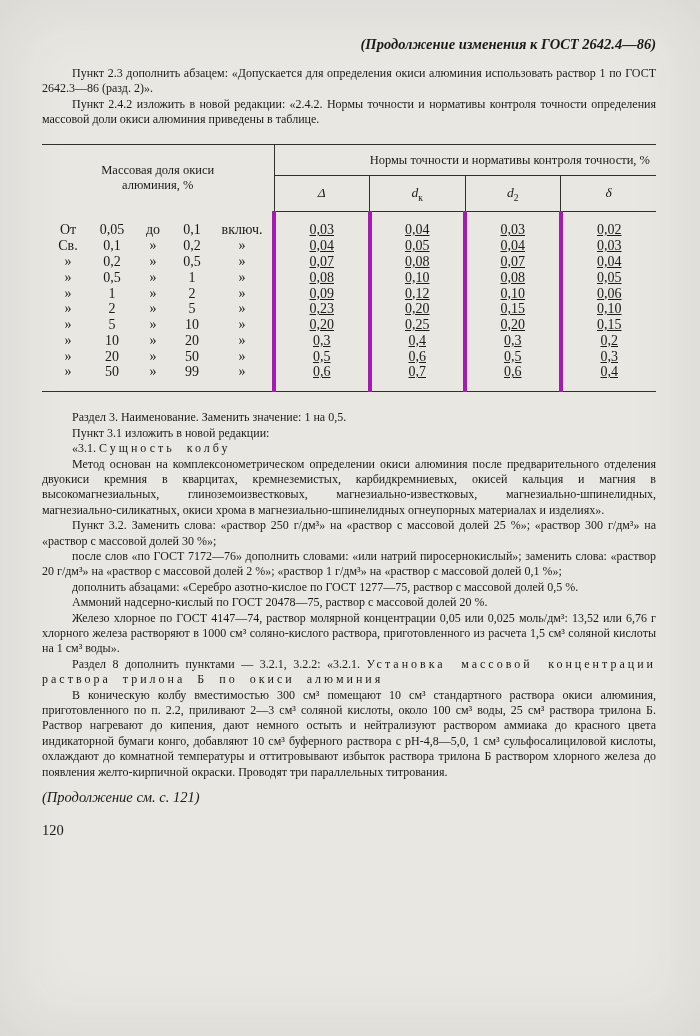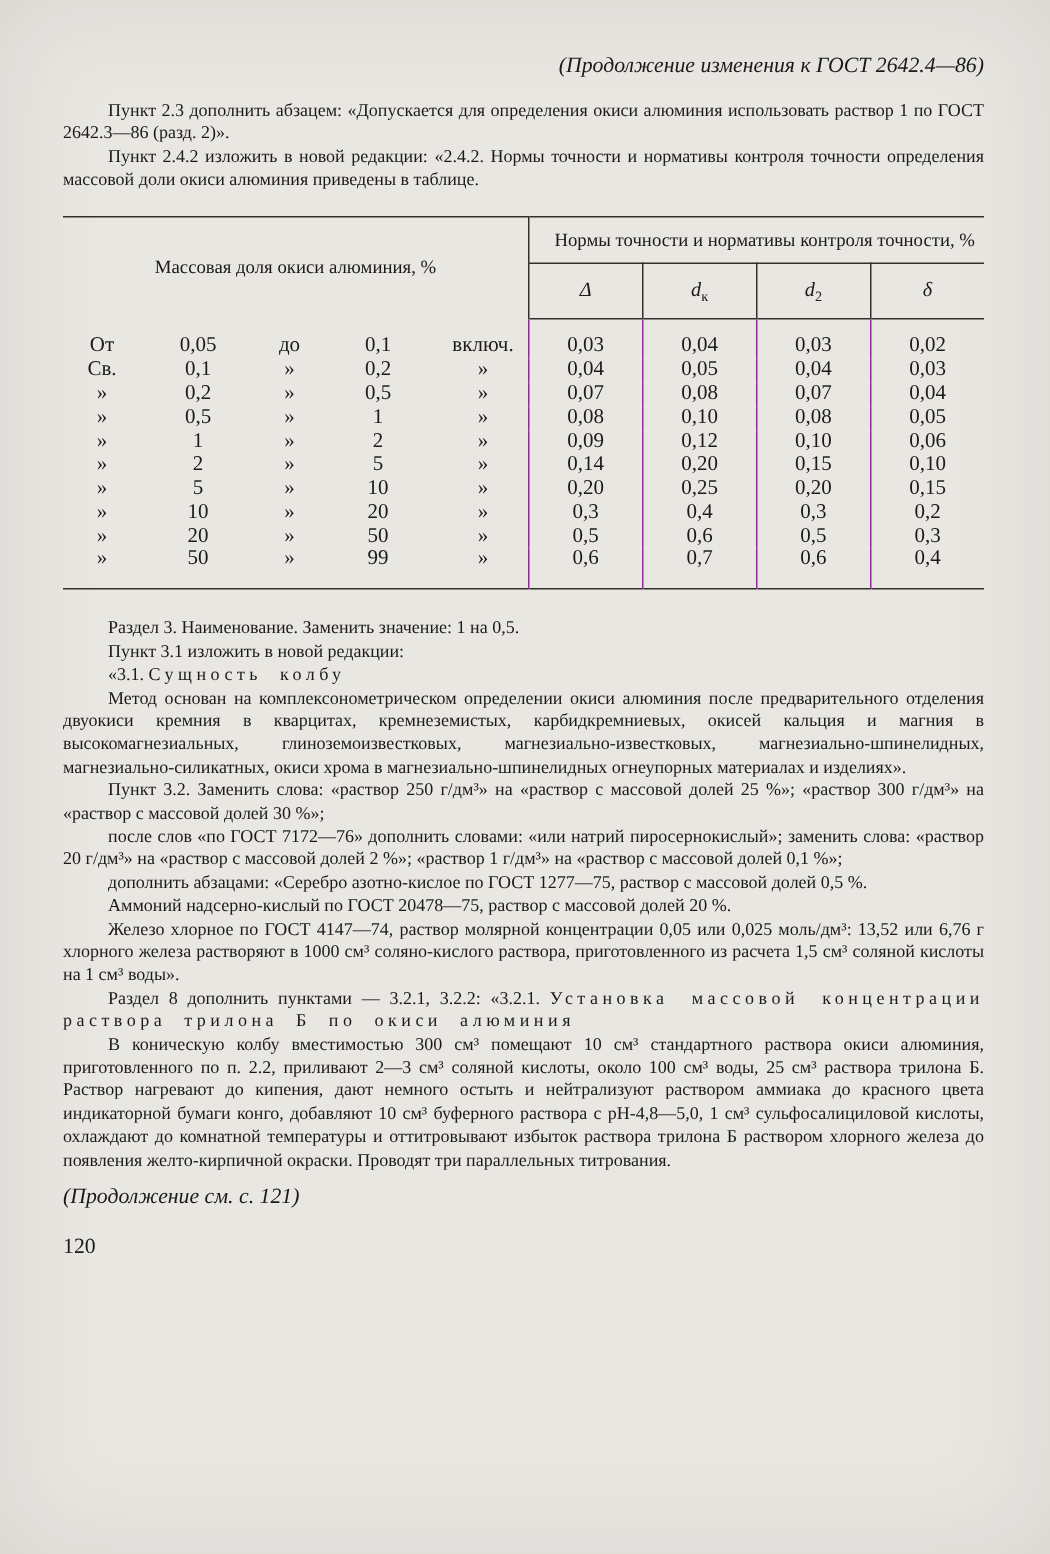--- a/index.html
+++ b/index.html
@@ -10,21 +10,21 @@
     box-shadow: inset 0 0 70px rgba(60,55,45,0.10);
     font-family: "Liberation Serif", "DejaVu Serif", serif;
     color: #1b1a18;
     overflow: hidden;
   }
   .sheet { padding: 36px 44px 0 42px; box-sizing: border-box; }
 
   .header-note {
     text-align: right;
     font-style: italic;
-    font-weight: normal;
+    font-weight: bold;
     font-size: 14.5px;
     margin-bottom: 13px;
   }
 
   p {
     margin: 0;
     text-align: justify;
     text-indent: 30px;
     font-size: 12px;
     line-height: 15.4px;
@@ -67,29 +67,28 @@
     padding: 9px 4px;
   }
   .sub-h sub { font-size: 9.5px; font-style: normal; }
 
   tbody td {
     font-size: 14px;
     line-height: 15.8px;
     padding: 0 2px;
     vertical-align: top;
   }
-  tbody .c-val { border-left: 1px solid #a21caf; text-align: center; }
+  tbody .c-val { border-left: 4px solid #a21caf; text-align: center; text-decoration: underline; }
   tbody tr:first-child td { padding-top: 10px; }
   tbody tr:last-child  td { padding-bottom: 11px; }
 
   .rg {
     display: grid;
     grid-template-columns: 40px 48px 34px 44px 56px;
     padding-left: 4px;
-    gap: 20px;
   }
   .rg > span { text-align: center; }
 
   
   .footer-note {
     font-style: italic;
     font-weight: normal;
     font-size: 14.5px;
     margin-top: 9px;
   }
@@ -214,21 +213,21 @@
     <tr>
       <td class="c-range">
         <span class="rg">
               <span>»</span>
               <span>2</span>
               <span>»</span>
               <span>5</span>
               <span>»</span>
             </span>
       </td>
-      <td class="c-val">0,14</td>
+      <td class="c-val">0,23</td>
       <td class="c-val">0,20</td>
       <td class="c-val">0,15</td>
       <td class="c-val">0,10</td>
     </tr>
 
     <tr>
       <td class="c-range">
         <span class="rg">
               <span>»</span>
               <span>5</span>

